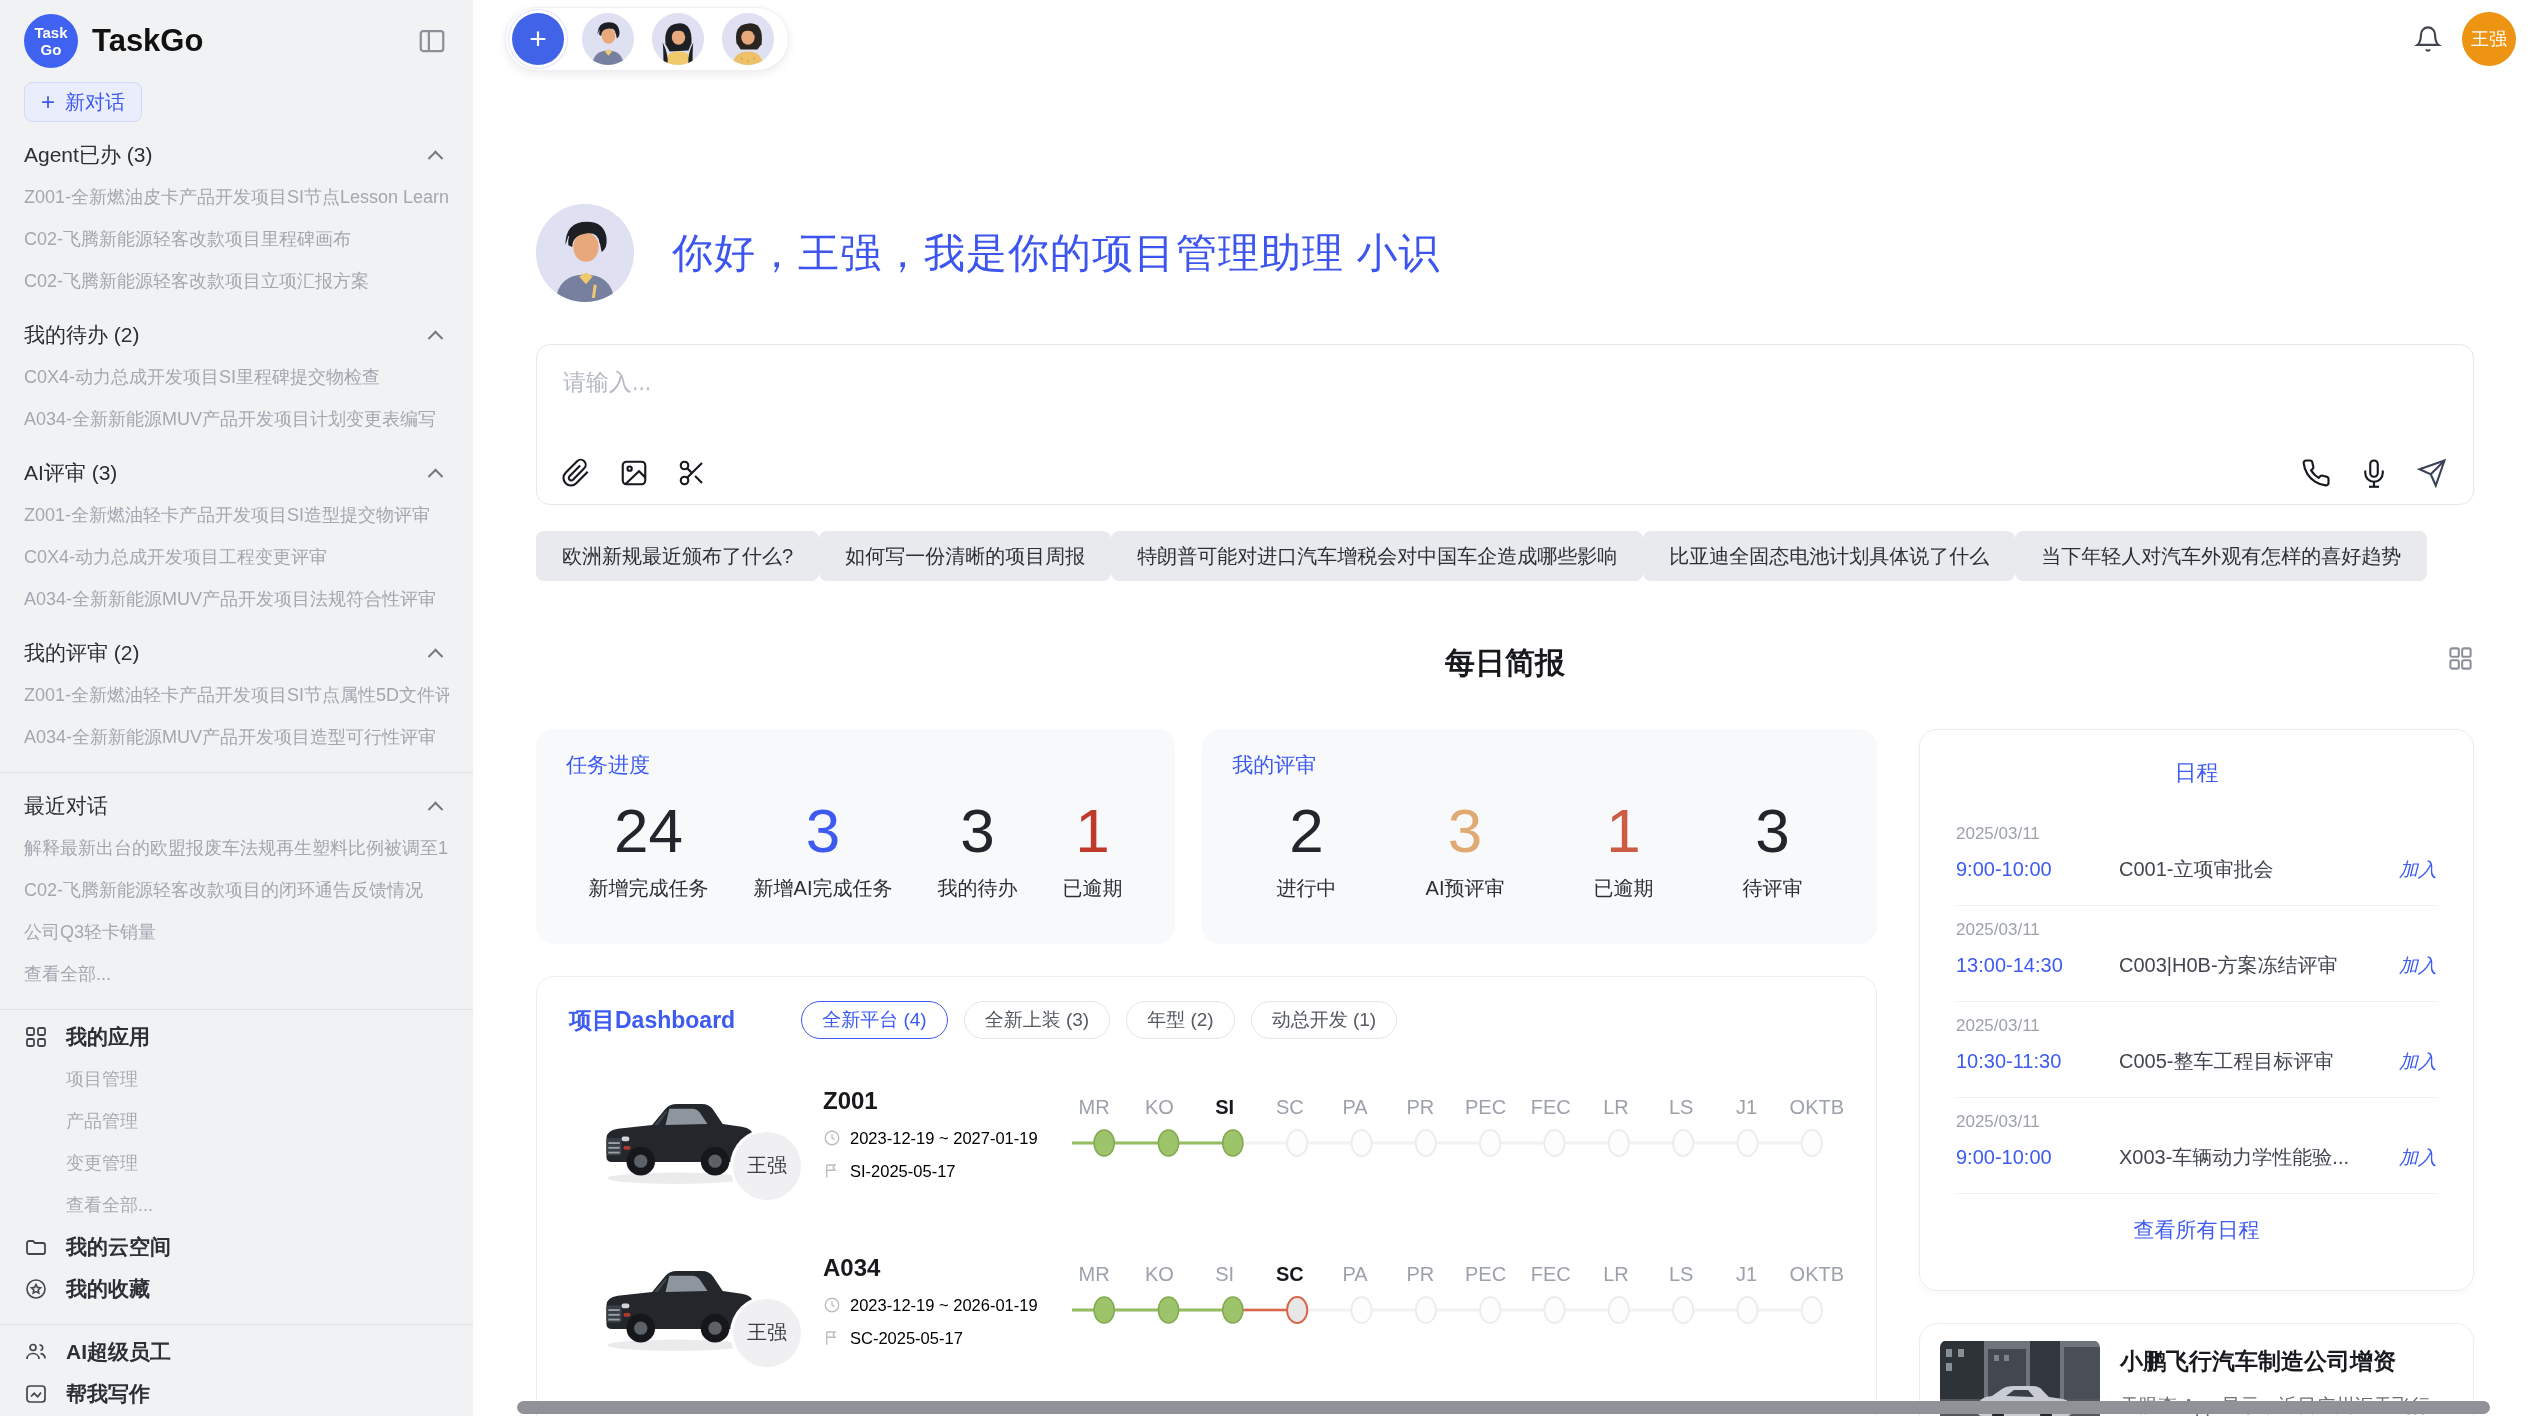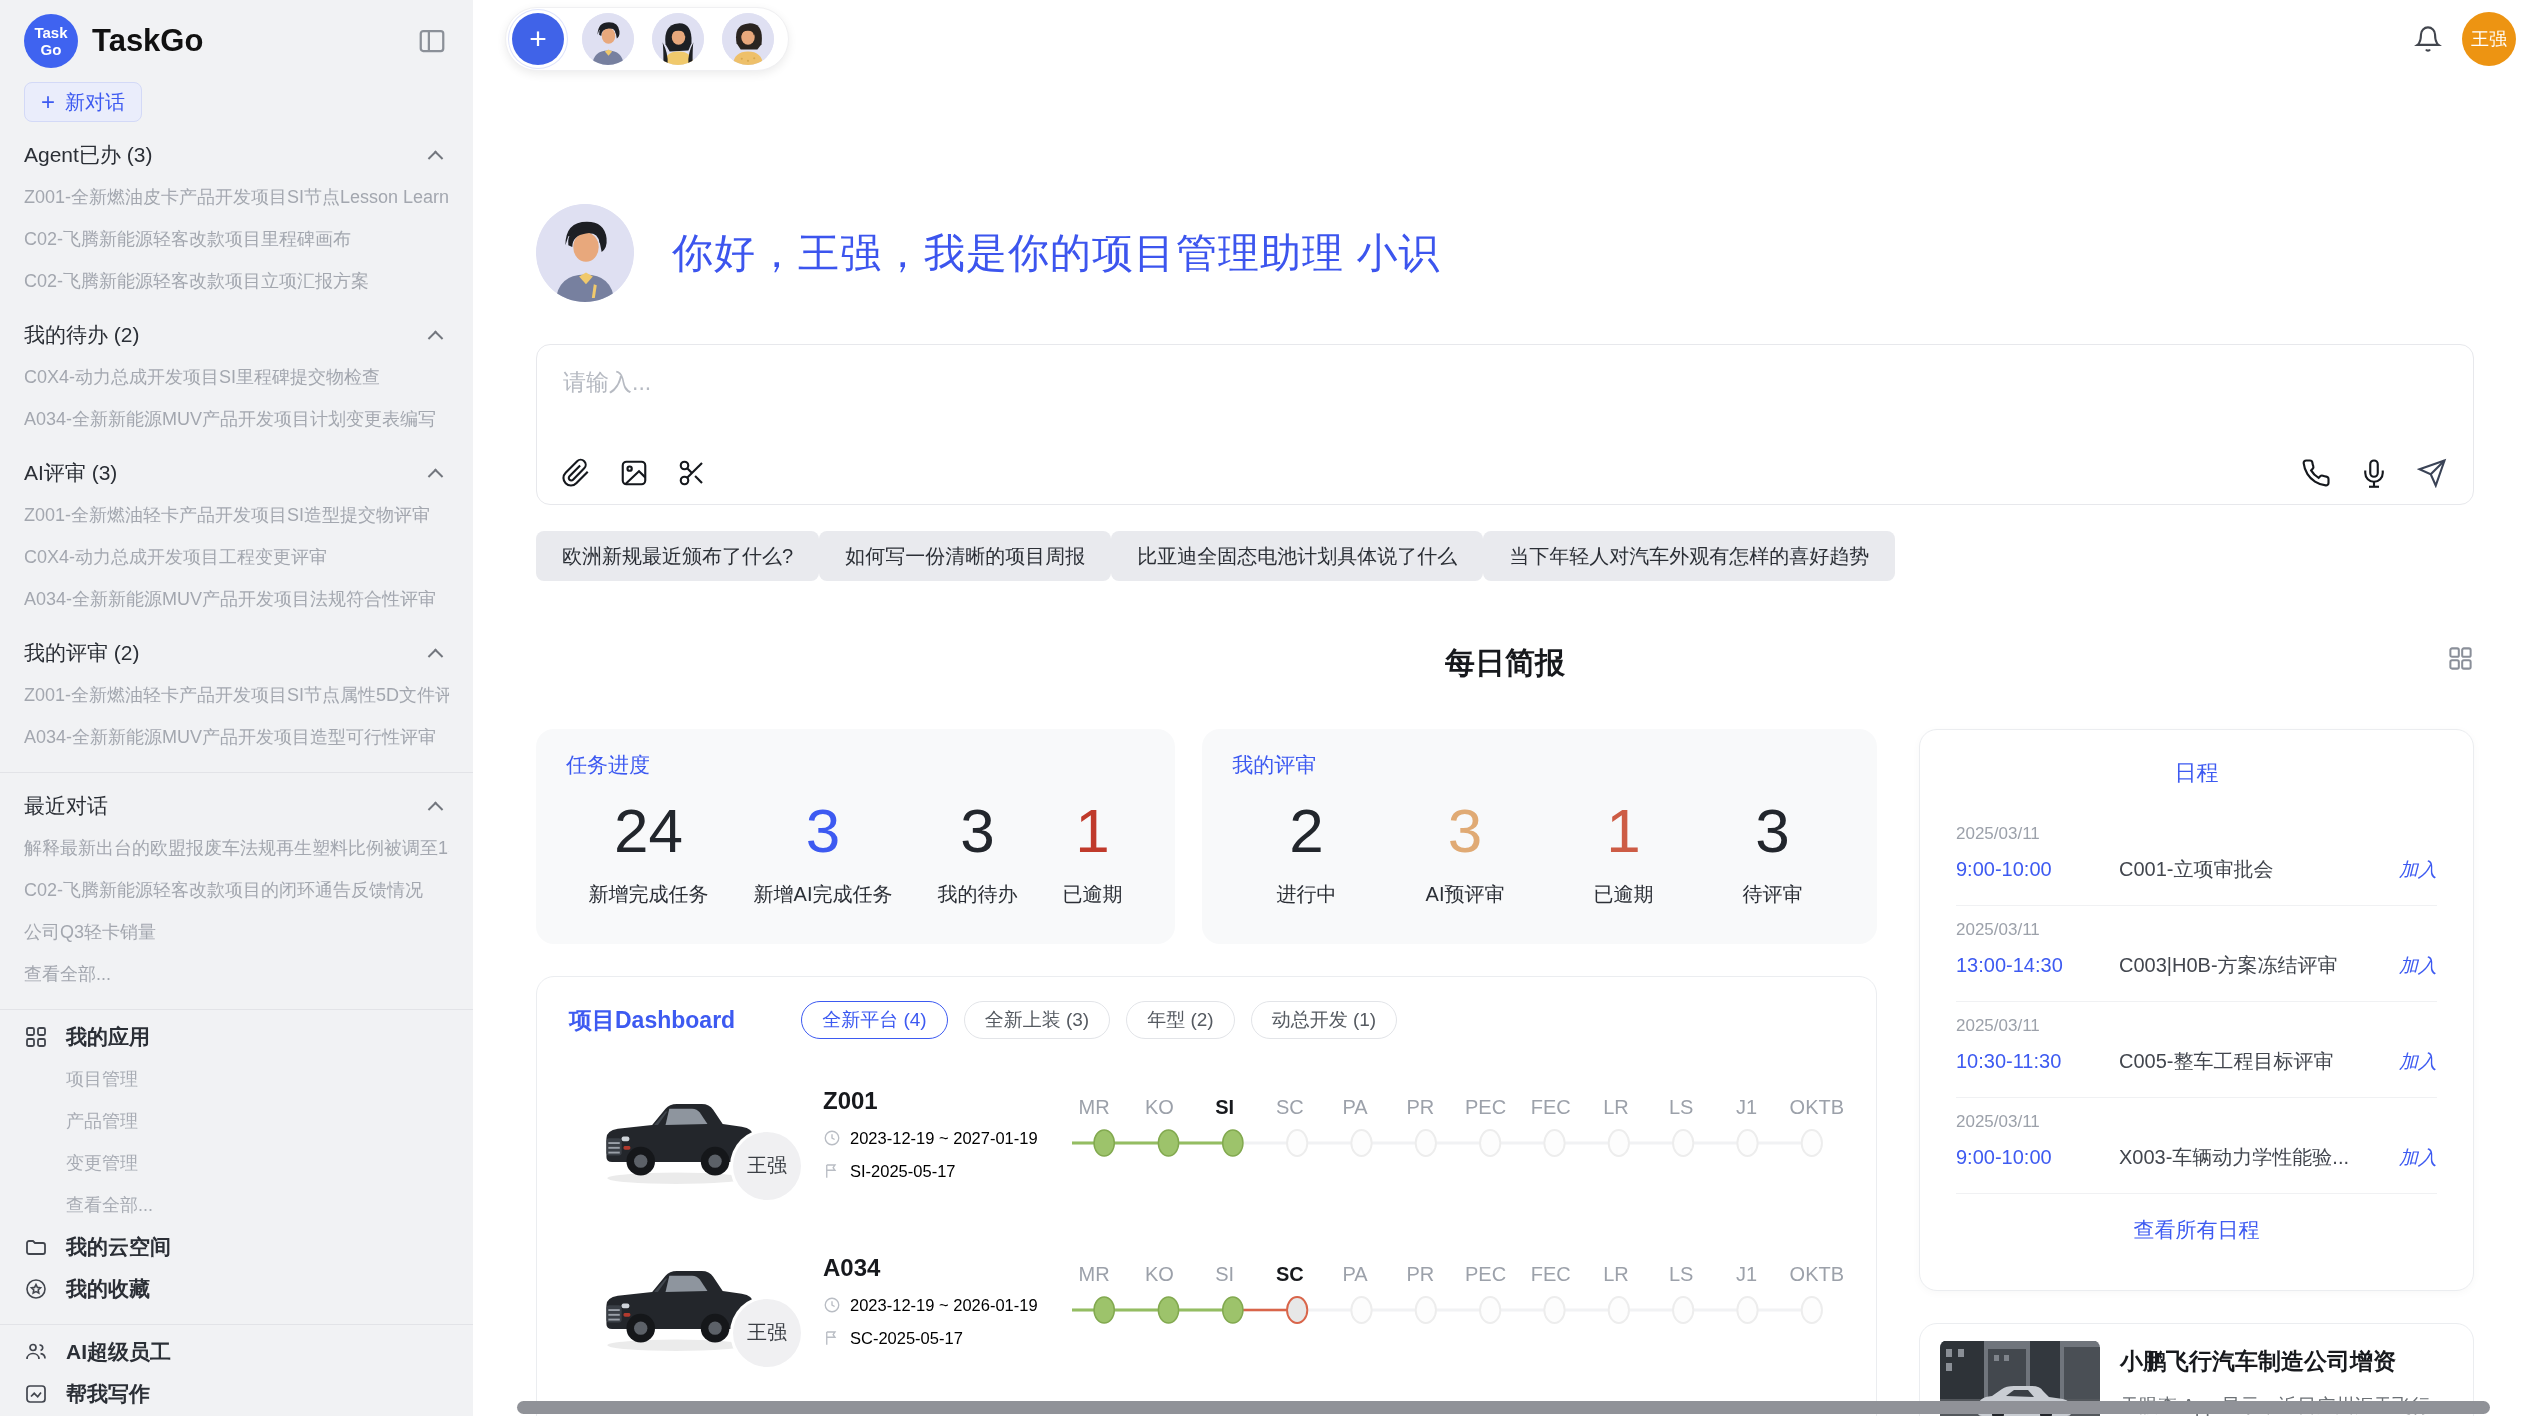--- a/index.html
+++ b/index.html
@@ -60,21 +60,21 @@
   .col-left { width:1341px; flex:none; }
   .col-right { width:555px; flex:none; }
 
   .stat-cards { display:flex; gap:27px;justify-content:space-between; }
   .stat-card { height:215px; background:#f8f9fa; border-radius:18px; padding:22px 30px; }
   .stat-card.c1 { width:643px; } .stat-card.c2 { width:679px; }
   .card-title { font-size:21px; color:#3d5af1; }
   .stat-row { display:flex; justify-content:space-around; margin-top:8px; }
   .stat { text-align:center; }
   .stat-val { font-size:62px; font-weight:500; line-height:88px; }
-  .stat-label { font-size:20px; color:#2b2f36; margin-top:6px; }
+  .stat-label { font-size:20px; color:#2b2f36; }
   .c-dark { color:#22262c; } .c-blue { color:#3d5af1; } .c-red { color:#c03a2b; }
   .c-orange { color:#e0aa74; } .c-overdue { color:#cd5c45; }
 
   .dash-card { margin-top:32px; width:1341px; height:470px; background:#fff; border:1.5px solid #ebedf0; border-radius:18px; padding:24px 32px; overflow:hidden; }
   .dash-head { display:flex; align-items:center; }
   .dash-title { font-size:23px; font-weight:600; color:#3d5af1; }
   .tabs { display:flex; gap:16px; margin-left:66px; }
   .tab { height:38px; line-height:36px; border:1.5px solid #e2e4e8; border-radius:19px; padding:0 20px; font-size:19px; color:#555a61; background:#fff; cursor:pointer; white-space:nowrap; }
   .tab.selected { border-color:#3d5af1; color:#3d5af1; }
   .proj-row { display:flex; align-items:center; margin-top:22px; height:145px; }
@@ -354,20 +354,21 @@
                 <path d="M22 2L11 13"></path>
                 <path d="M22 2l-7 20-4-9-9-4z"></path>
               </svg>
           </span>
         </div>
       </div>
 
       <div class="chips">
           <div class="chip">欧洲新规最近颁布了什么?</div>
           <div class="chip">如何写一份清晰的项目周报</div>
+          <div class="chip">特朗普可能对进口汽车增税会对中国车企造成哪些影响</div>
           <div class="chip">比亚迪全固态电池计划具体说了什么</div>
           <div class="chip">当下年轻人对汽车外观有怎样的喜好趋势</div>
         </div>
 
       <div class="brief-head">
         <div class="brief-title">每日简报</div>
         <span class="grid-icon">
           <svg viewBox="0 0 24 24" fill="none" stroke="currentColor" stroke-width="1.8">
               <rect x="3" y="3" width="7.5" height="7.5" rx="1.5"></rect>
               <rect x="13.5" y="3" width="7.5" height="7.5" rx="1.5"></rect>

